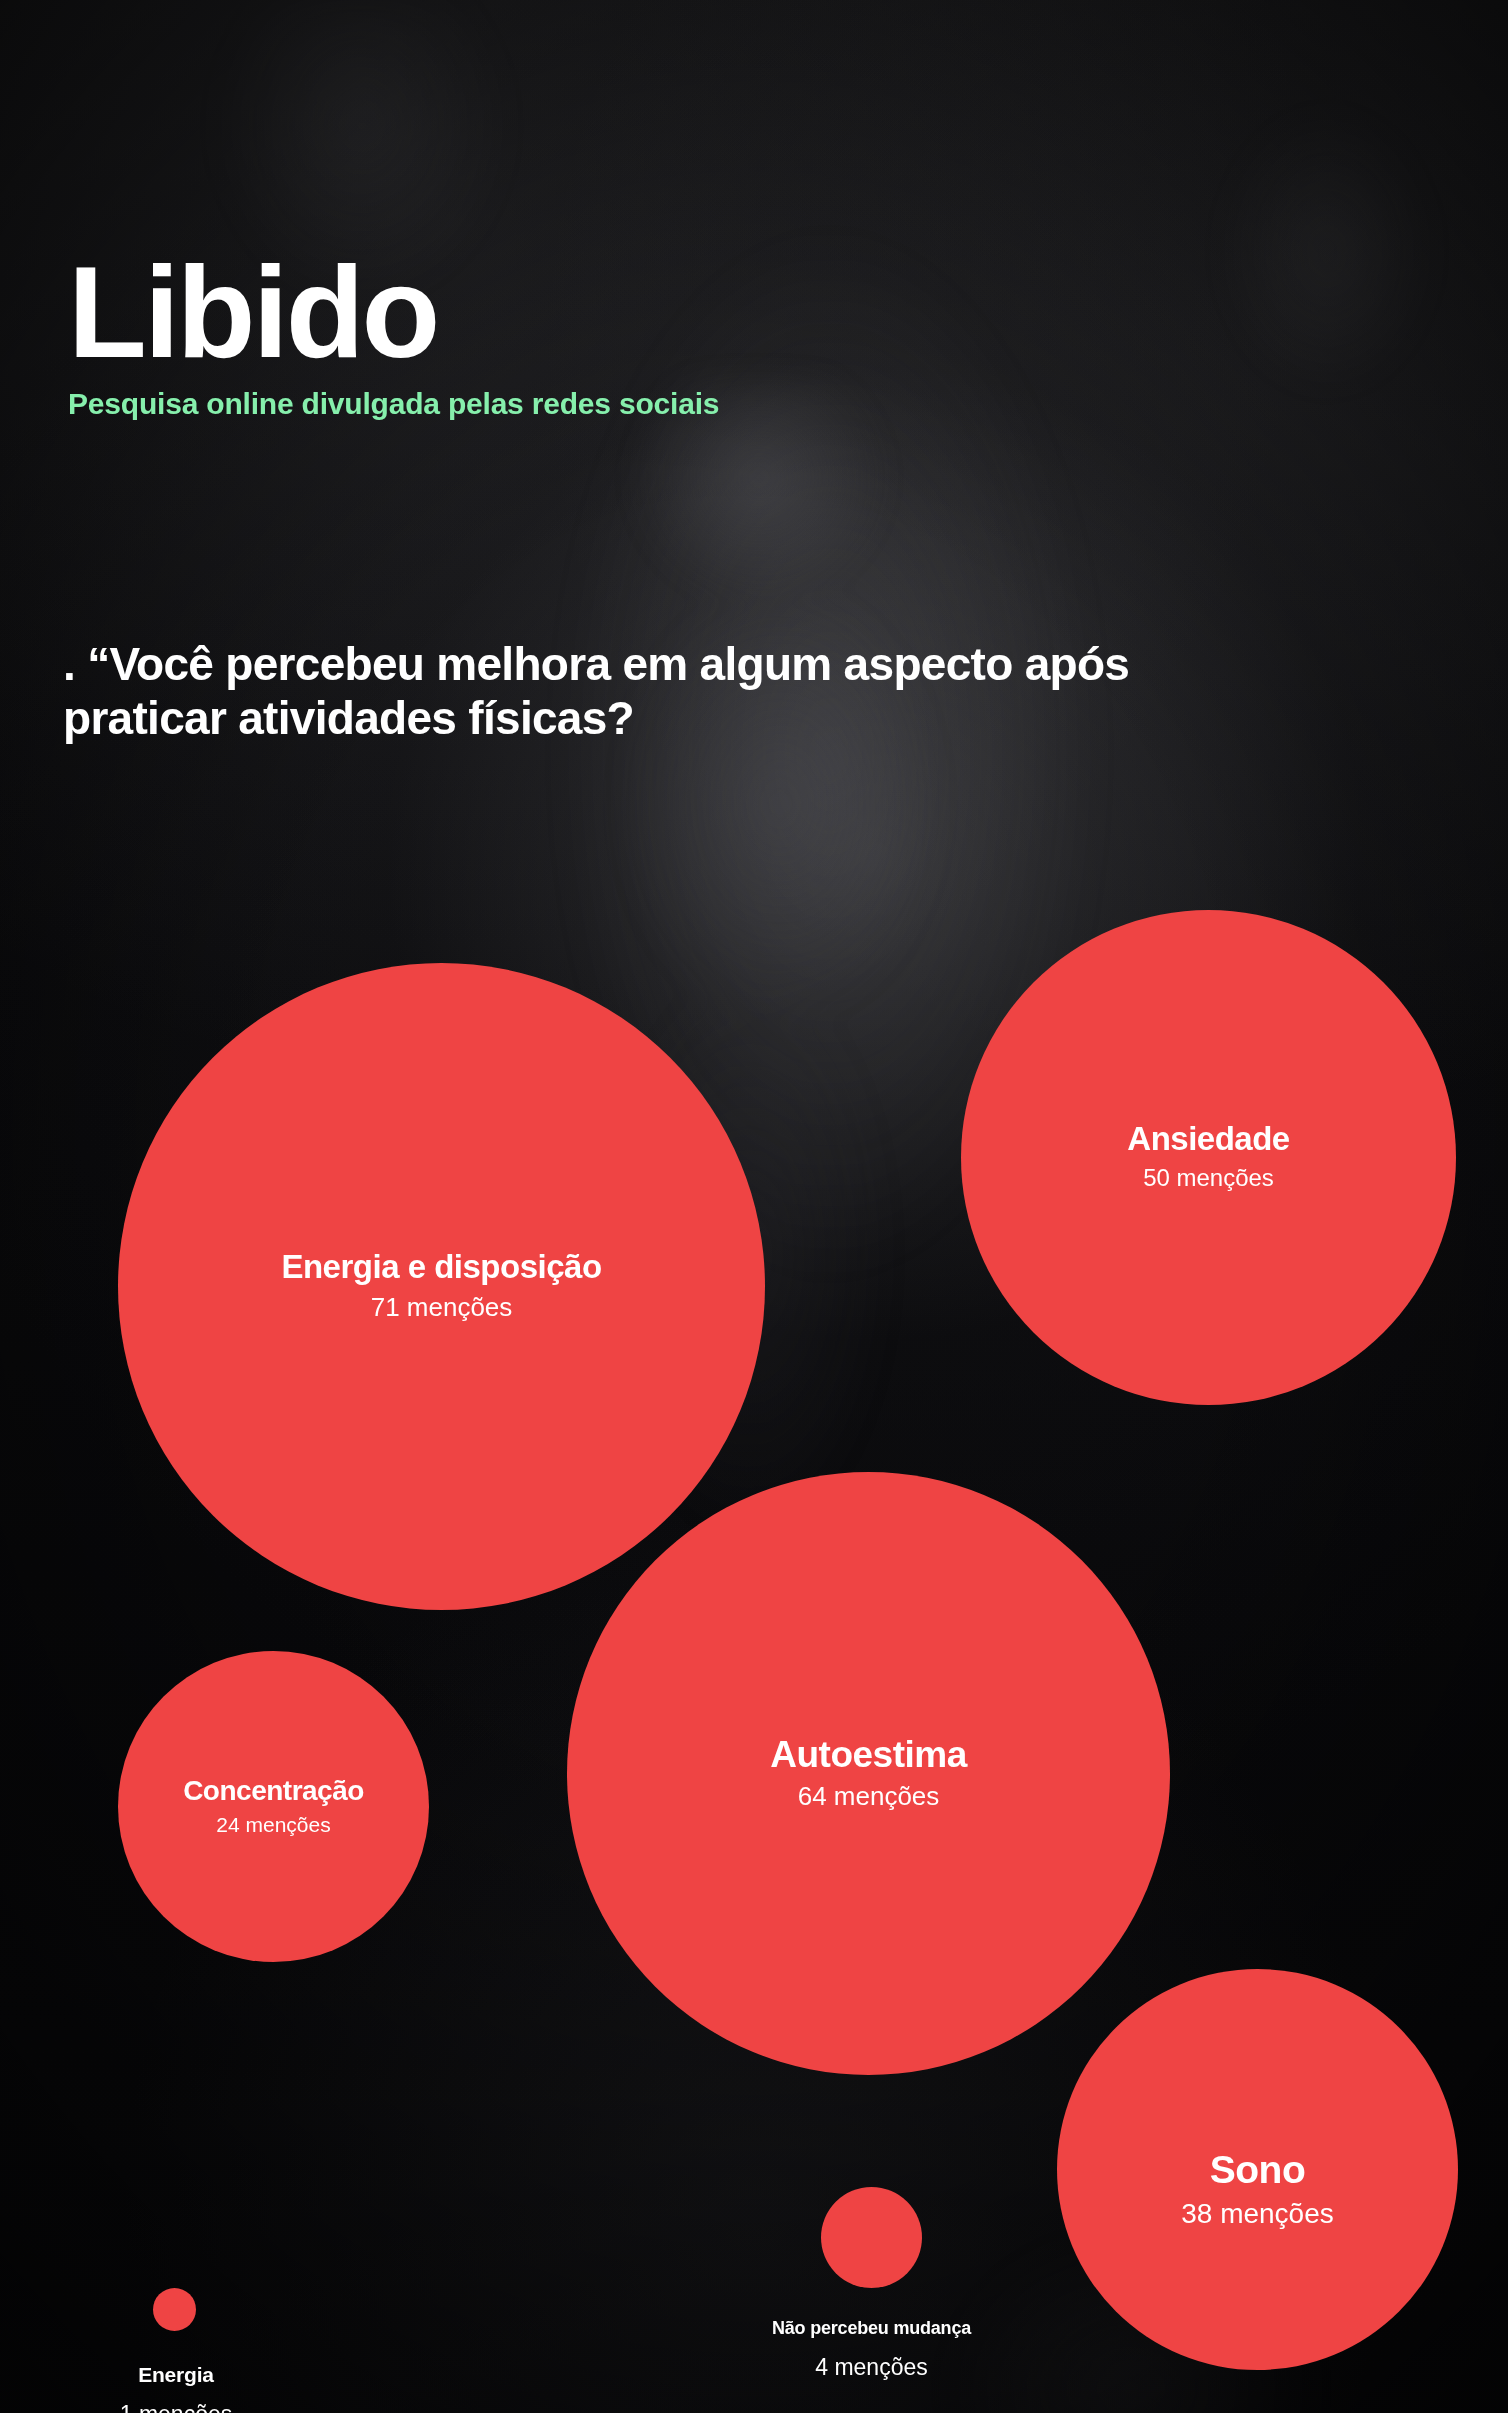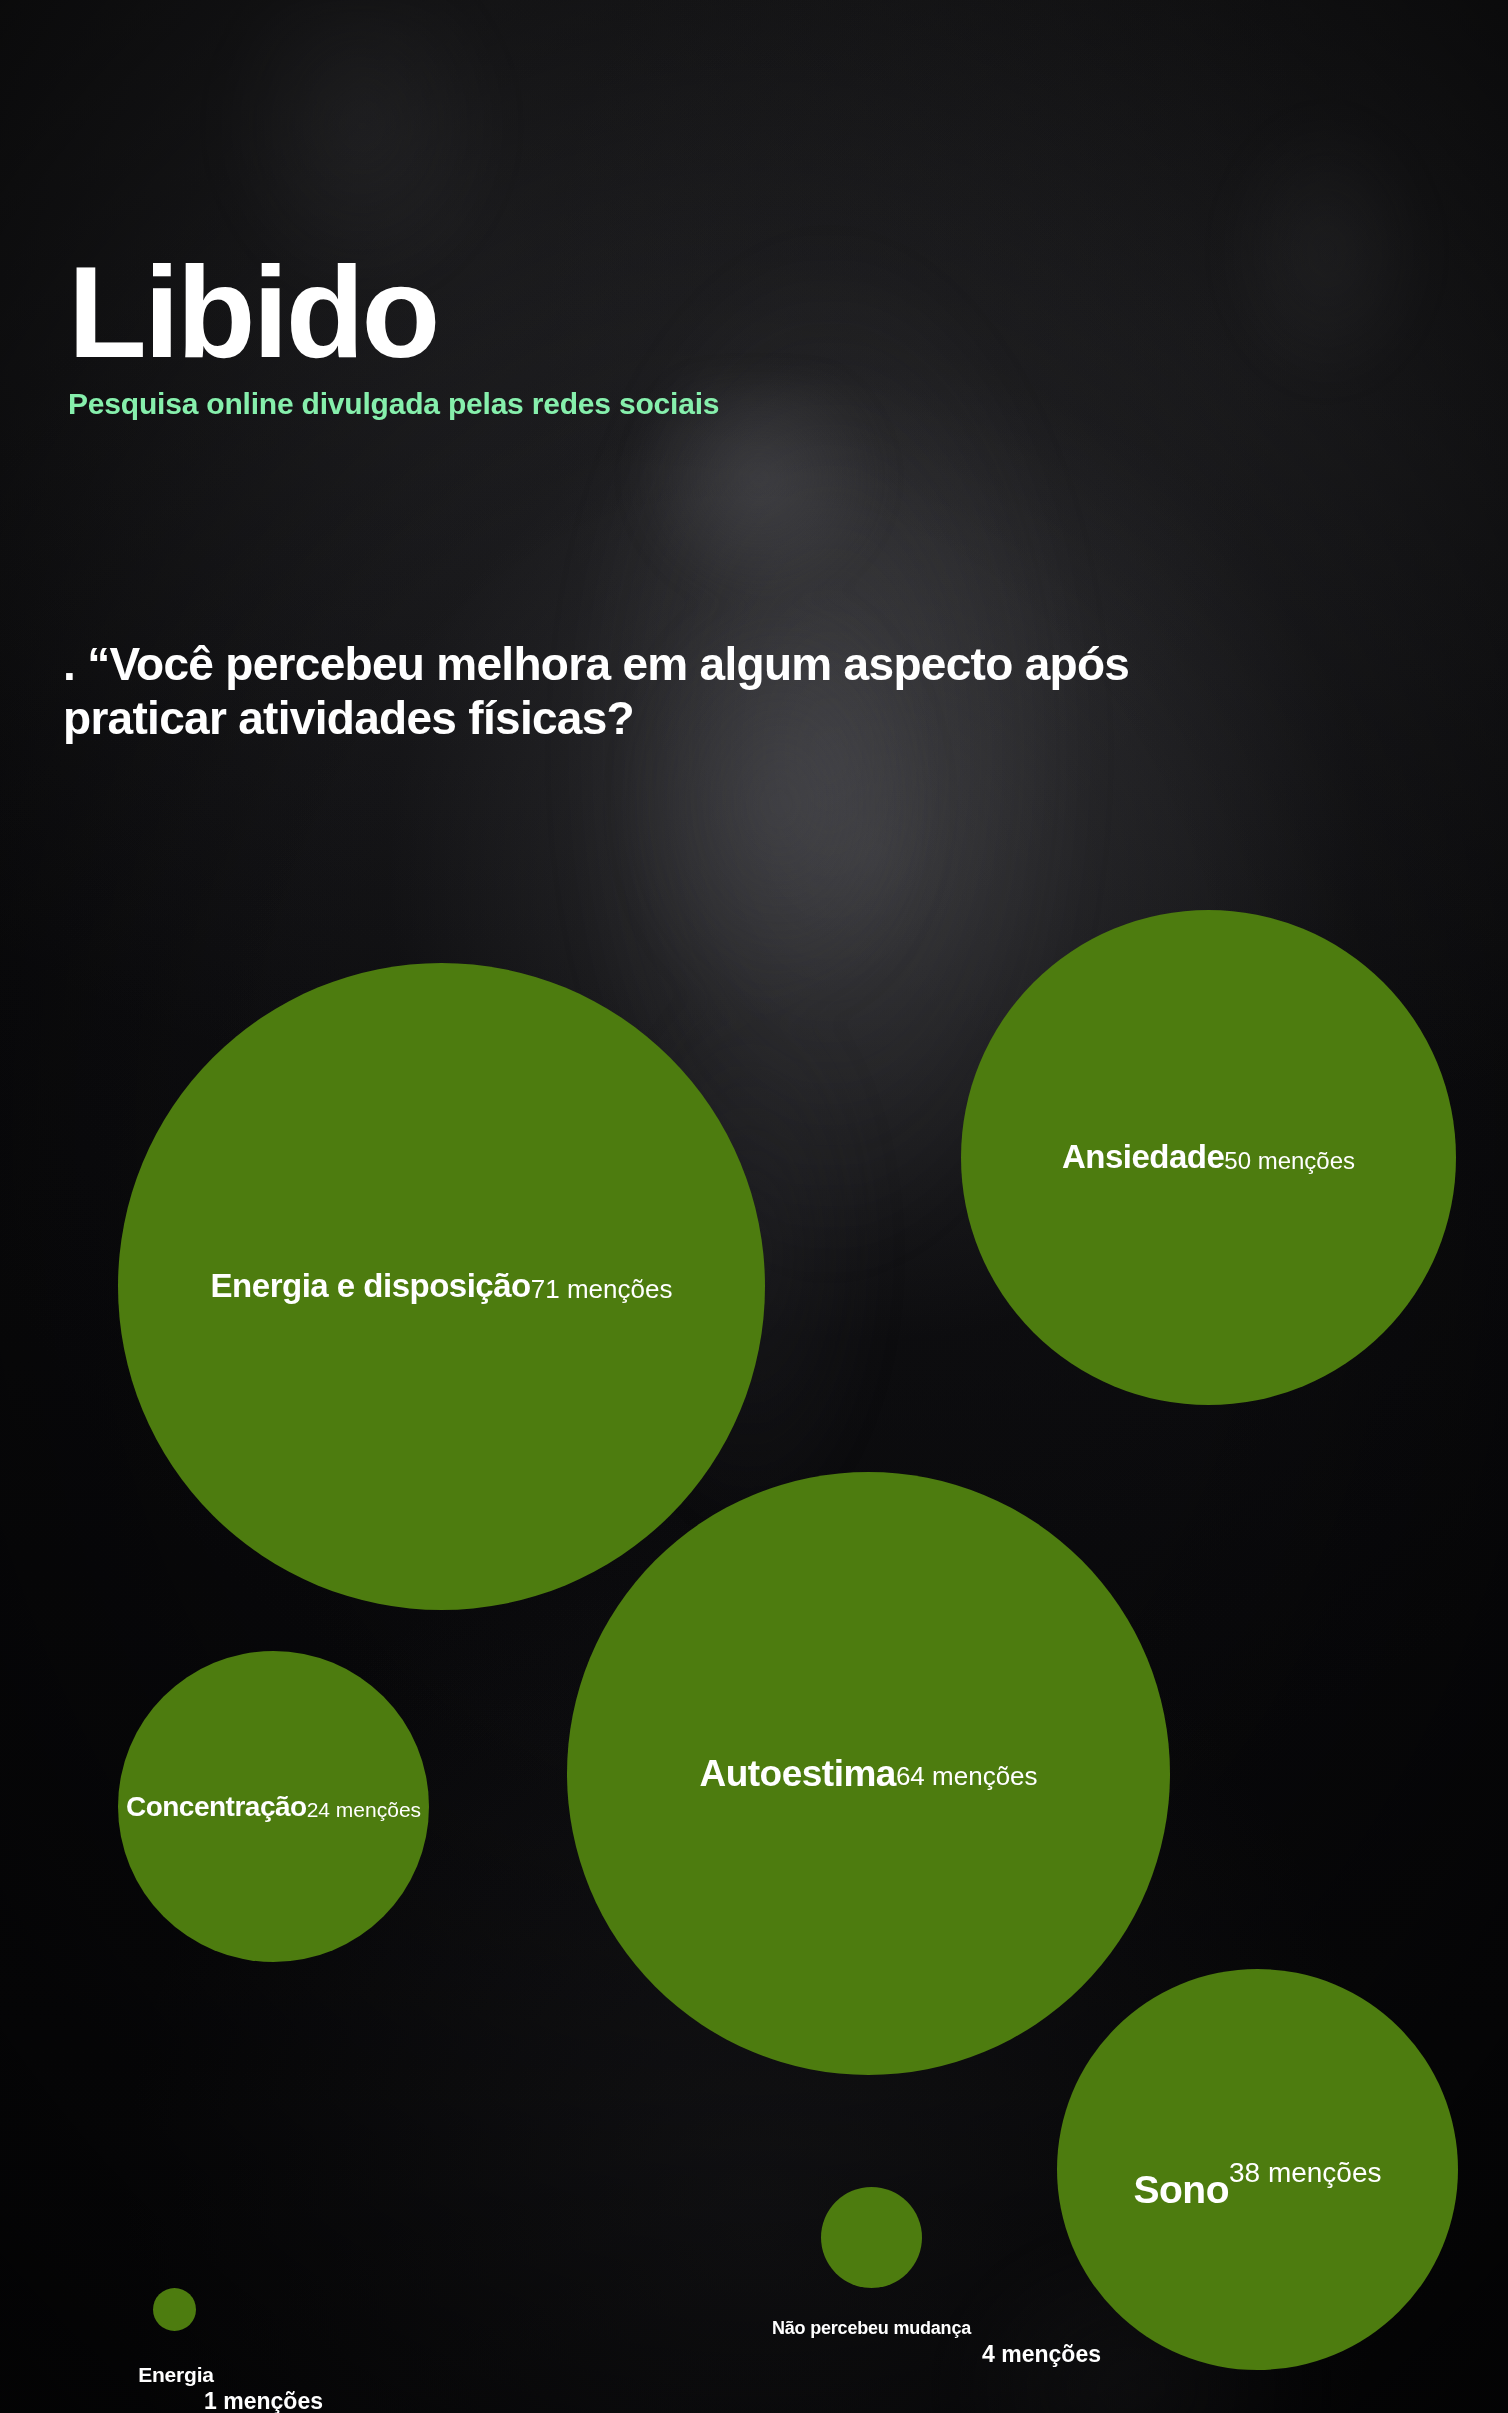--- a/index.html
+++ b/index.html
@@ -100,23 +100,23 @@
   }
 
   
   .bubbles {
     position: absolute;
     inset: 0;
   }
   .bubble {
     position: absolute;
     border-radius: 50%;
-    background: #4d7c0f;
+    background: #ef4444;
     display: flex;
-    flex-direction: row;
+    flex-direction: column;
     align-items: center;
     justify-content: center;
     text-align: center;
     color: #ffffff;
     box-sizing: border-box;
   }
   .bubble .b-label {
     font-weight: 700;
     line-height: 1.06;
     letter-spacing: -0.5px;
@@ -132,24 +132,23 @@
     position: absolute;
     text-align: center;
     color: #ffffff;
   }
   .outside .b-label {
     font-weight: 700;
     line-height: 1.1;
     letter-spacing: -0.2px;
   }
   .outside .b-value {
-    font-weight: 700;
+    font-weight: 400;
     line-height: 1.2;
-    margin-top: 2px;
-    text-align: right;
+    margin-top: 15px;
   }
 </style>
 </head>
 <body>
 
 <div class="poster">
 
   <div class="bg"></div>
   <div class="figure"></div>
   <div class="vignette"></div>

